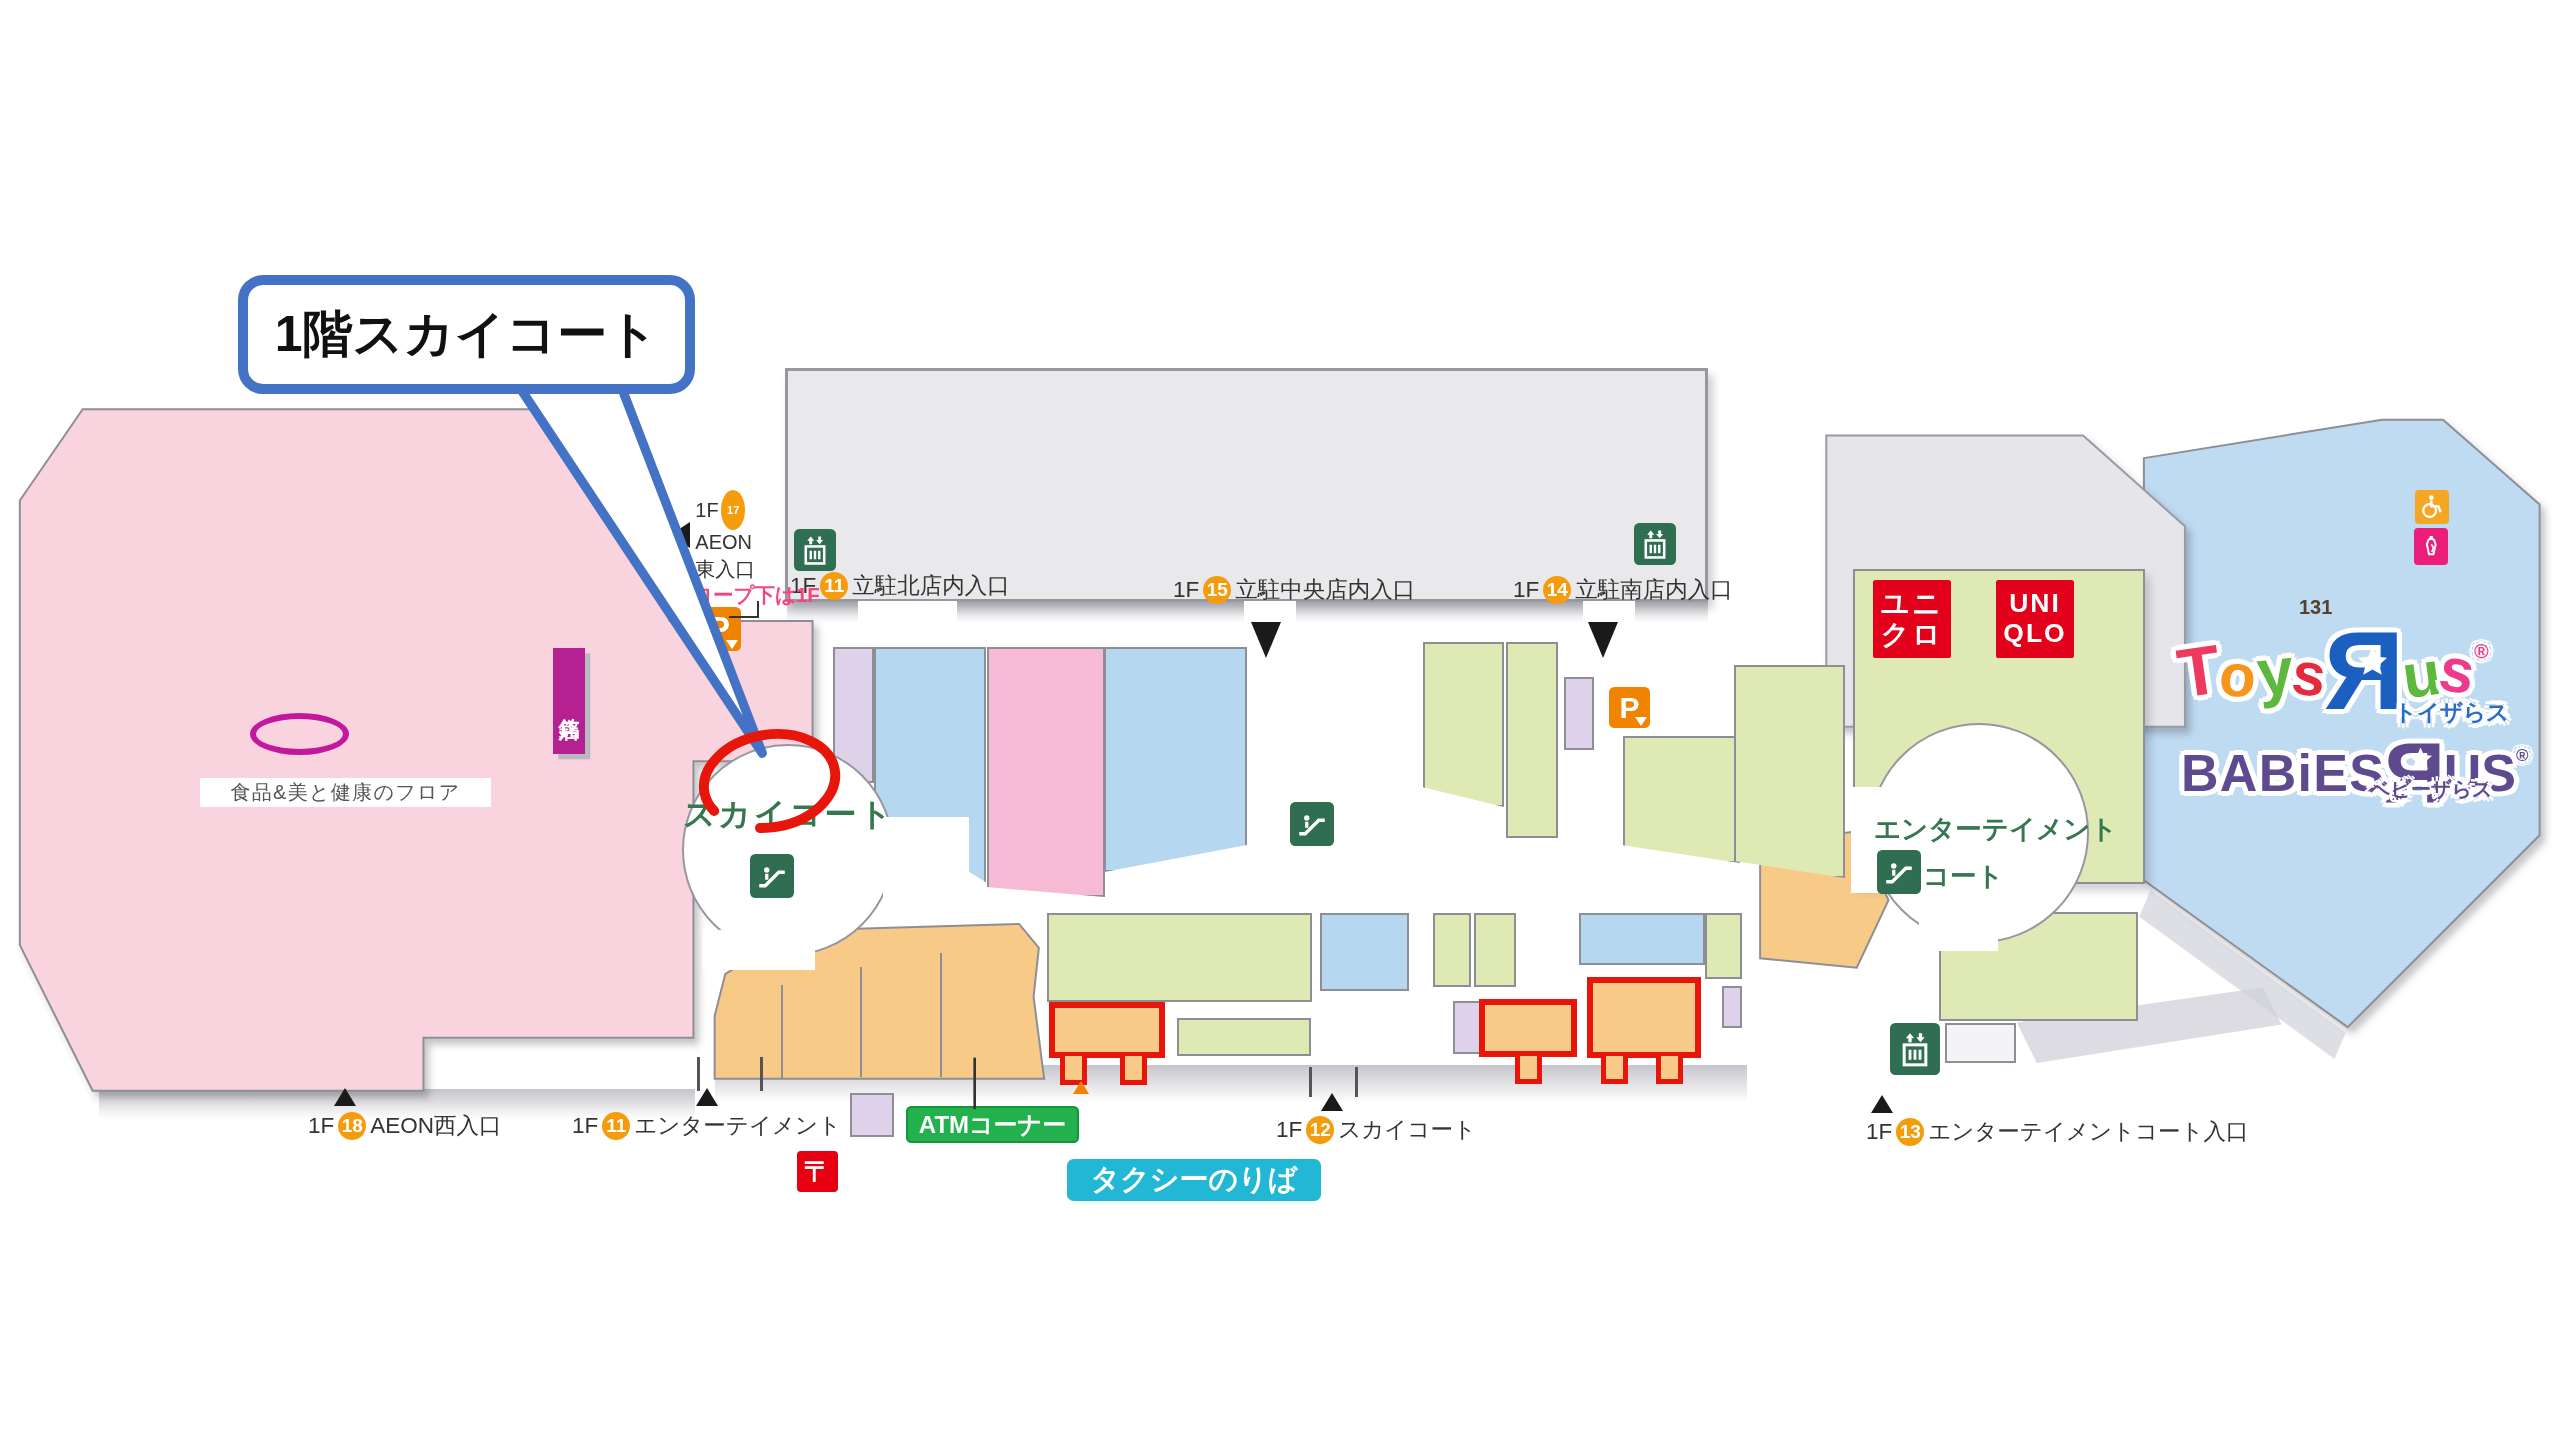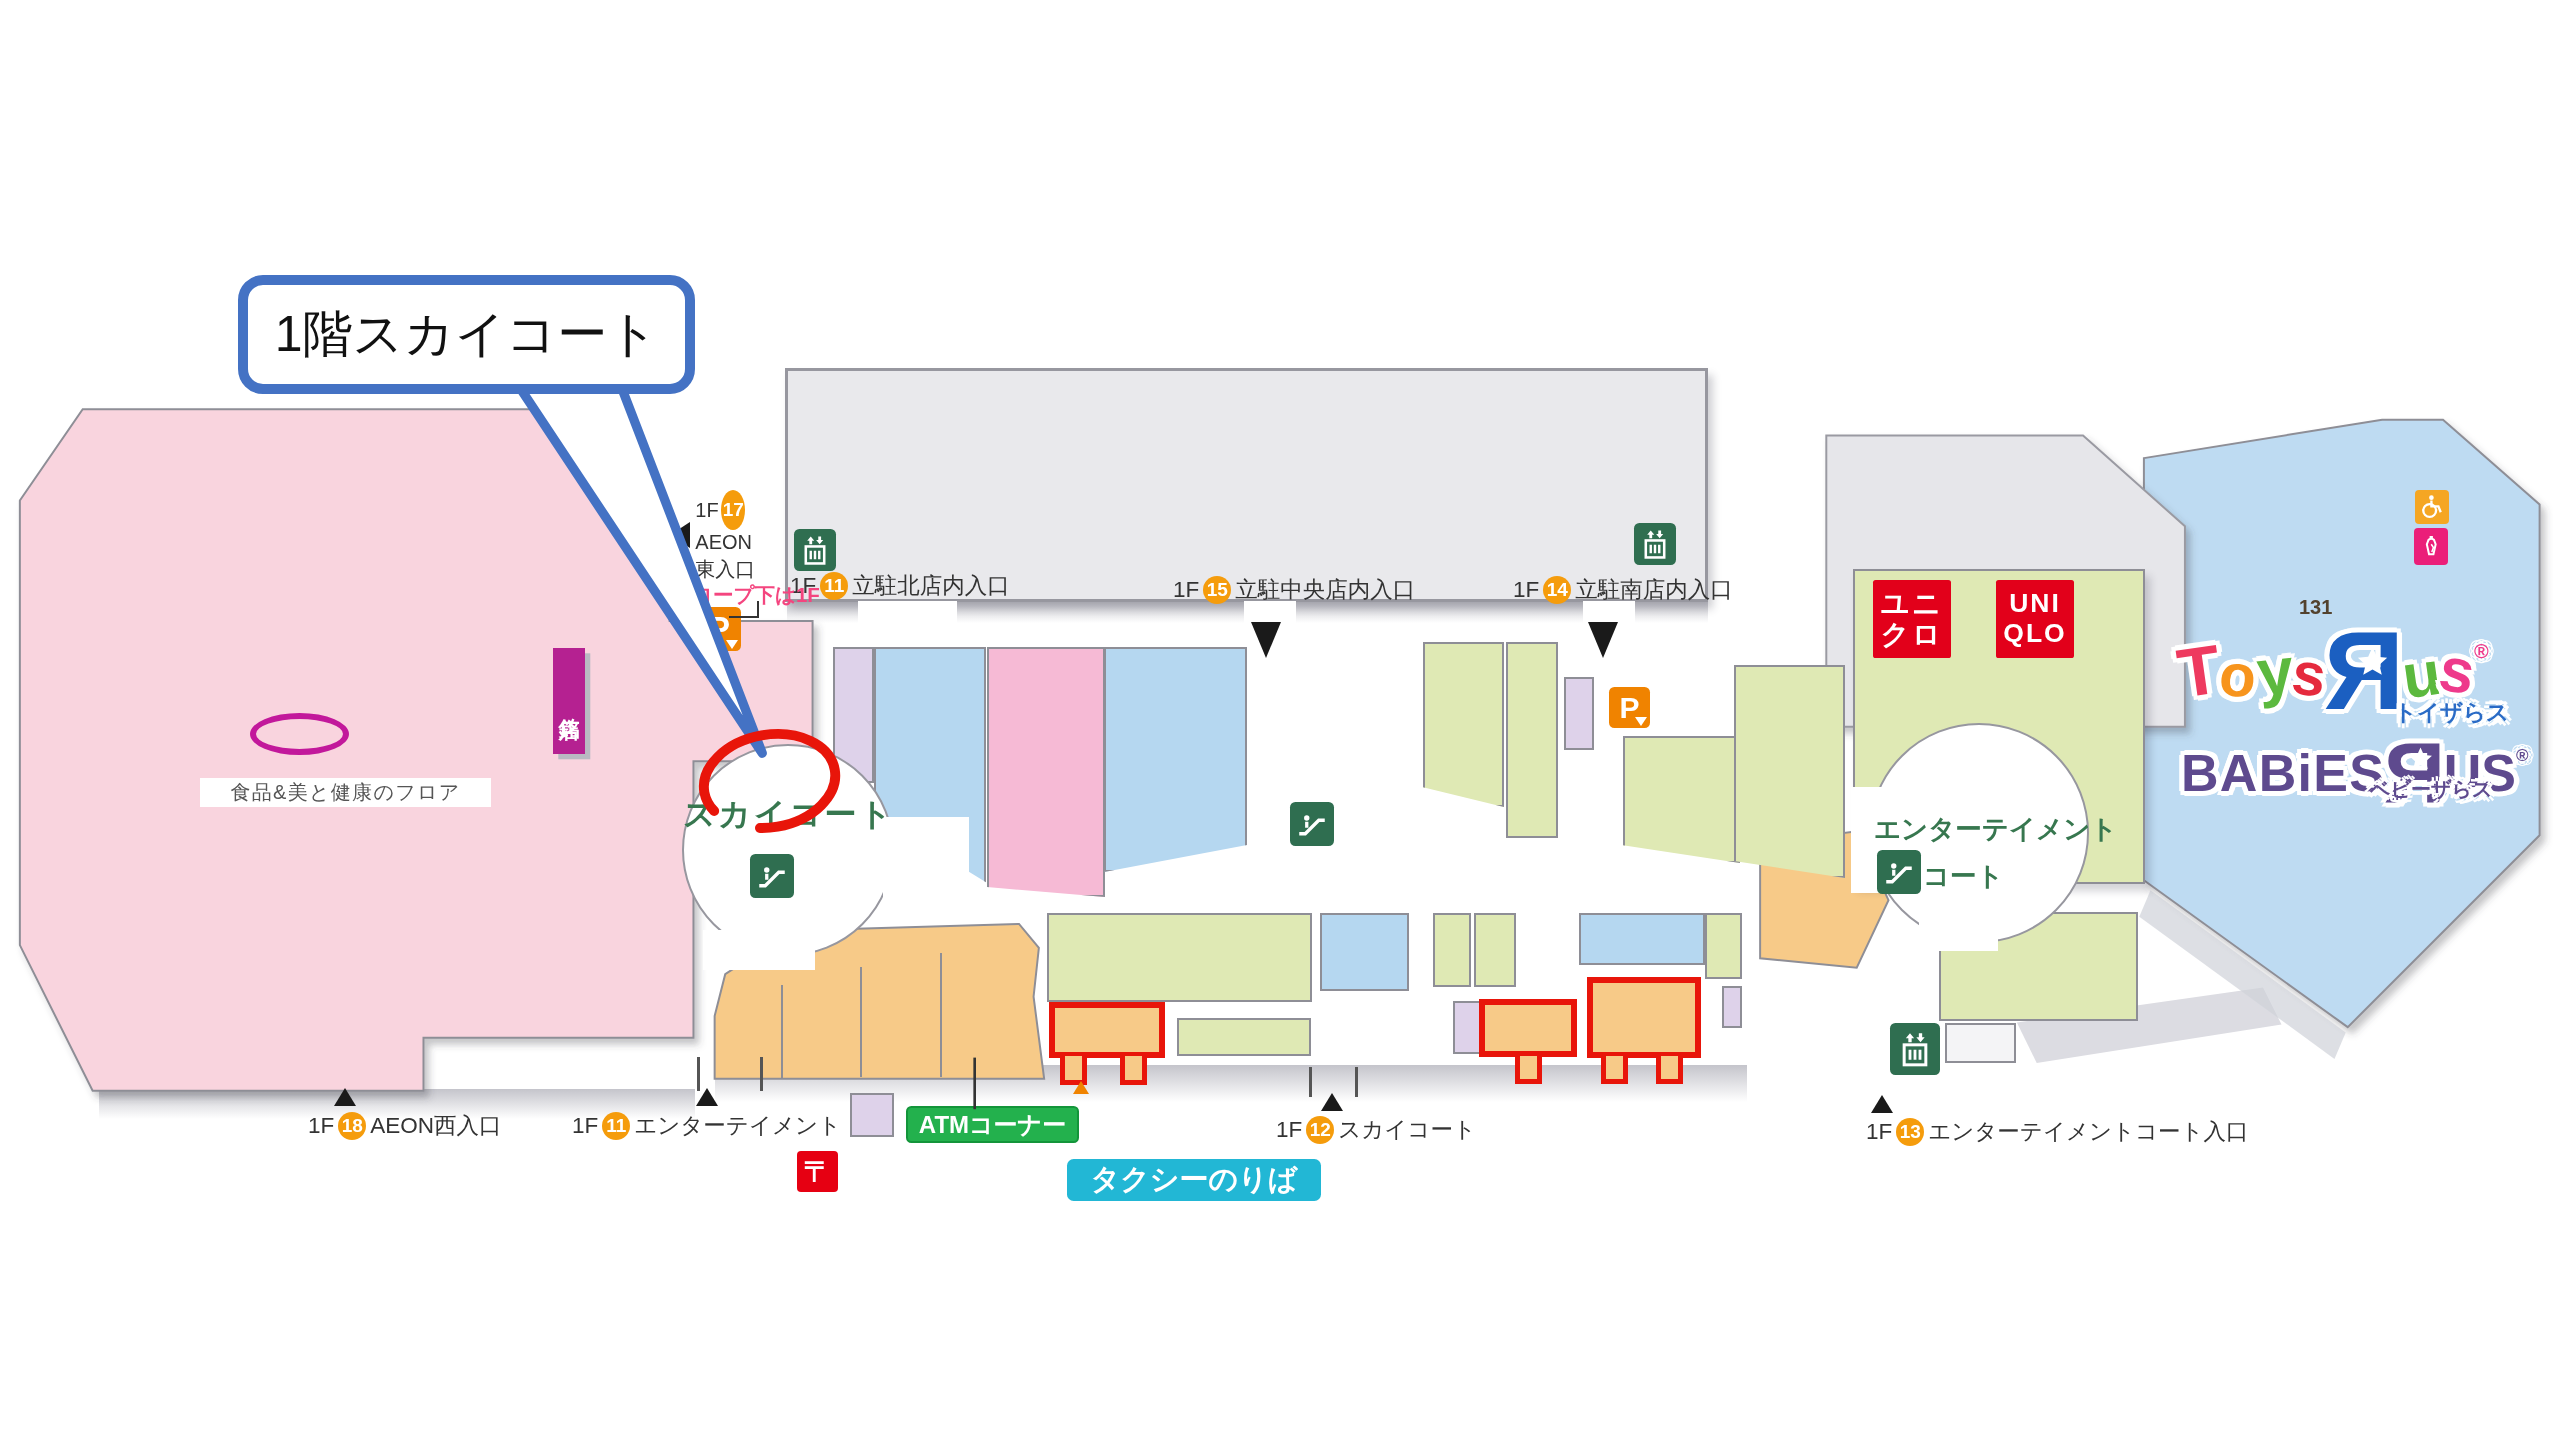--- a/index.html
+++ b/index.html
@@ -64,21 +64,21 @@
   .aeonring{position:absolute;left:250px;top:713px;width:87px;height:30px;border:6px solid #c2189b;
      border-radius:50%;z-index:21;}
   .aeonsub{position:absolute;left:200px;top:778px;width:291px;height:29px;background:#fff;z-index:20;
      color:#555;font-size:20px;display:flex;align-items:center;justify-content:center;letter-spacing:1.3px;}
   .meiten{position:absolute;left:553px;top:648px;width:32px;height:106px;background:#b52191;z-index:20;
      color:#fff;font-weight:bold;font-size:21px;writing-mode:vertical-rl;text-align:center;
      display:flex;align-items:center;justify-content:center;box-shadow:5.3px 5.3px 0 #b9b9c2;}
   
   .callout{position:absolute;left:238px;top:275px;width:437px;height:99px;background:#fff;
      border:10px solid #4472c4;border-radius:25px;z-index:60;display:flex;align-items:center;justify-content:center;}
-  .callout .t{font-size:50px;font-weight:normal;color:#111;}
+  .callout .t{font-size:50px;font-weight:bold;color:#111;}
   
   .outl{text-shadow:-4px -4px 0 #fff,4px -4px 0 #fff,-4px 4px 0 #fff,4px 4px 0 #fff,
         -5.3px 0 0 #fff,5.3px 0 0 #fff,0 -5.3px 0 #fff,0 5.3px 0 #fff;}
   .toysline{position:absolute;left:2178px;top:615px;display:flex;align-items:center;z-index:20;font-weight:bold;}
   .toysline span{display:inline-block;line-height:1;}
   .tl0{color:#ee3a5f;font-size:69px;transform:rotate(-8deg);}
   .tl1{color:#f7941d;font-size:60px;transform:rotate(6deg) translateY(5.3px);}
   .tl2{color:#5cb93e;font-size:65px;transform:rotate(-6deg);}
   .tl3{color:#e52a3d;font-size:60px;transform:rotate(8deg) translateY(4px);}
   .tl4{color:#1b5fc1;font-size:112px;margin:0 -2.6px;position:relative;}
@@ -202,21 +202,21 @@
     <span>立駐南店内入口</span>
   </div>
   <div class="tri-down" style="left:1251px;top:622px"></div>
   <div class="tri-down" style="left:1588px;top:622px"></div>
 
   <div class="abs" style="left:670px;top:490px;display:flex;gap:5.3px;z-index:22">
     <div class="tri-left" style="margin-top:32px"></div>
     <div style="display:flex;flex-direction:column;gap:1.3px;font-size:20px;color:#333">
       <span style="display:flex;align-items:center;gap:2.6px">
         <span>1F</span>
-        <span class="num" style="min-width:24px;height:40px;font-size:19px">17</span>
+        <span class="num" style="min-width:24px;height:40px;font-size:11px">17</span>
       </span>
       <span>AEON</span>
       <span>東入口</span>
     </div>
   </div>
 
   <div class="slopetext">スロープ下は1F</div>
   <div class="bracket"></div>
   <div class="pic" style="left:697px;top:607px">
     <span>P</span>

